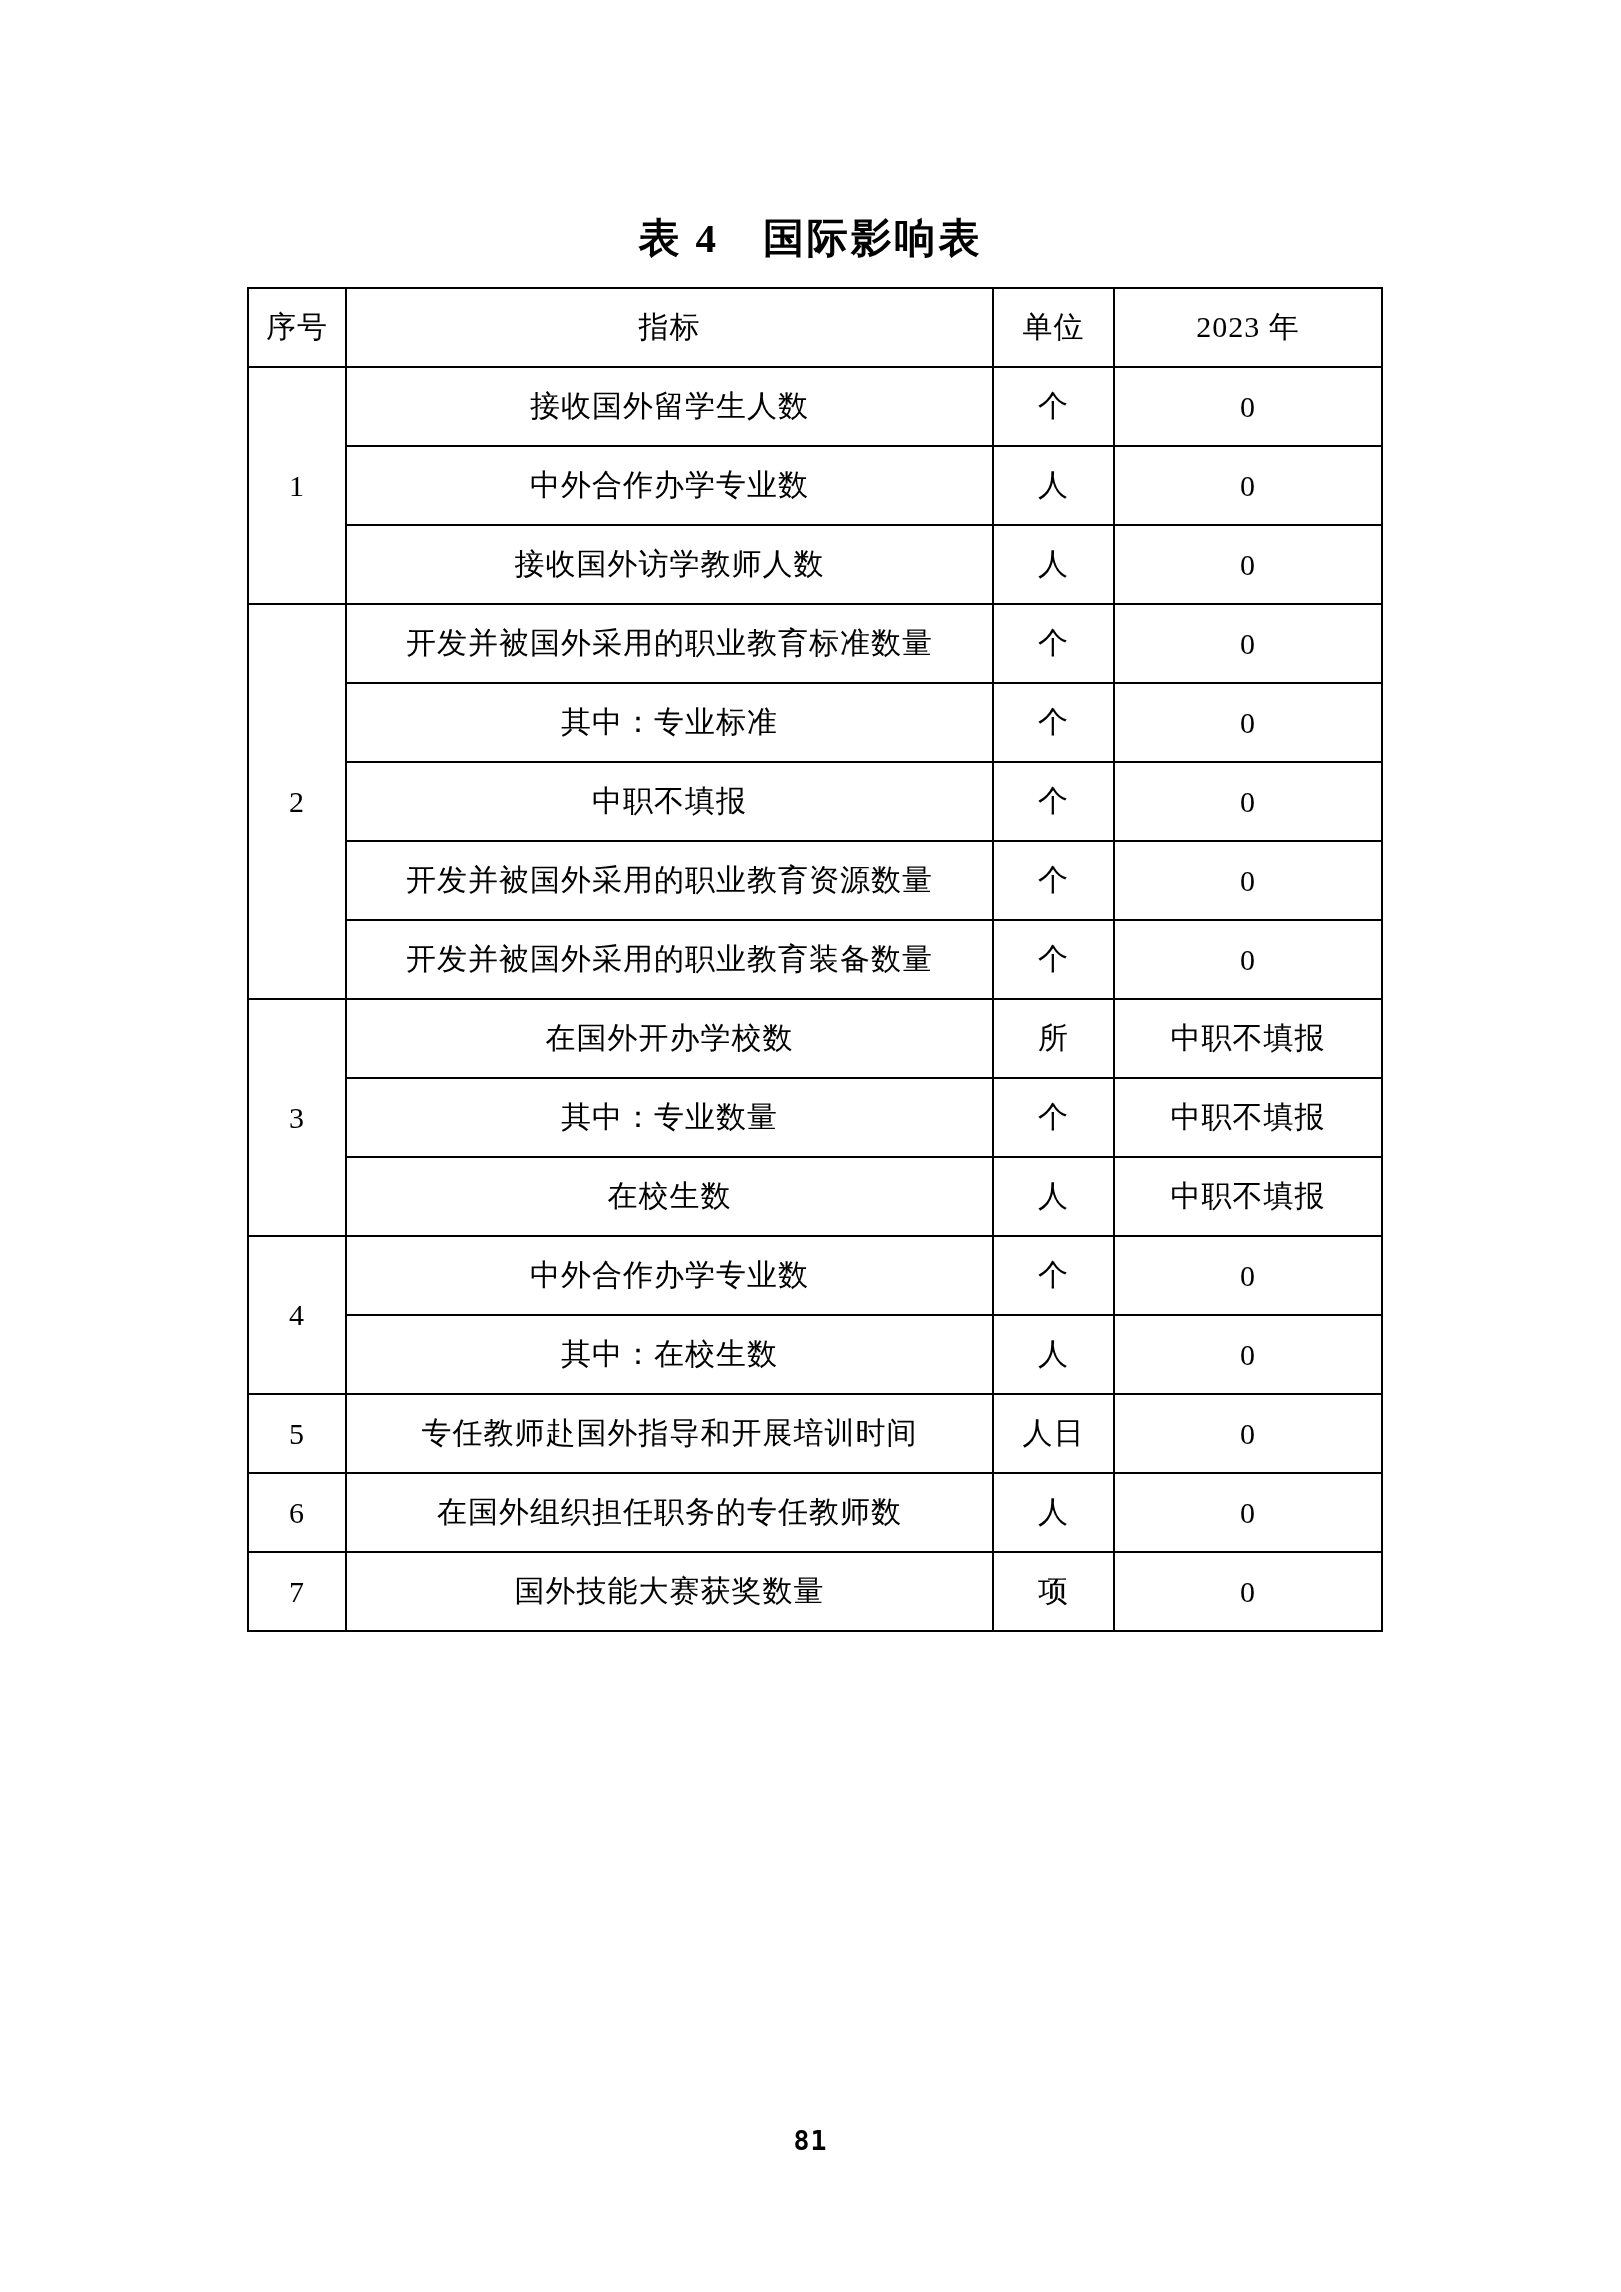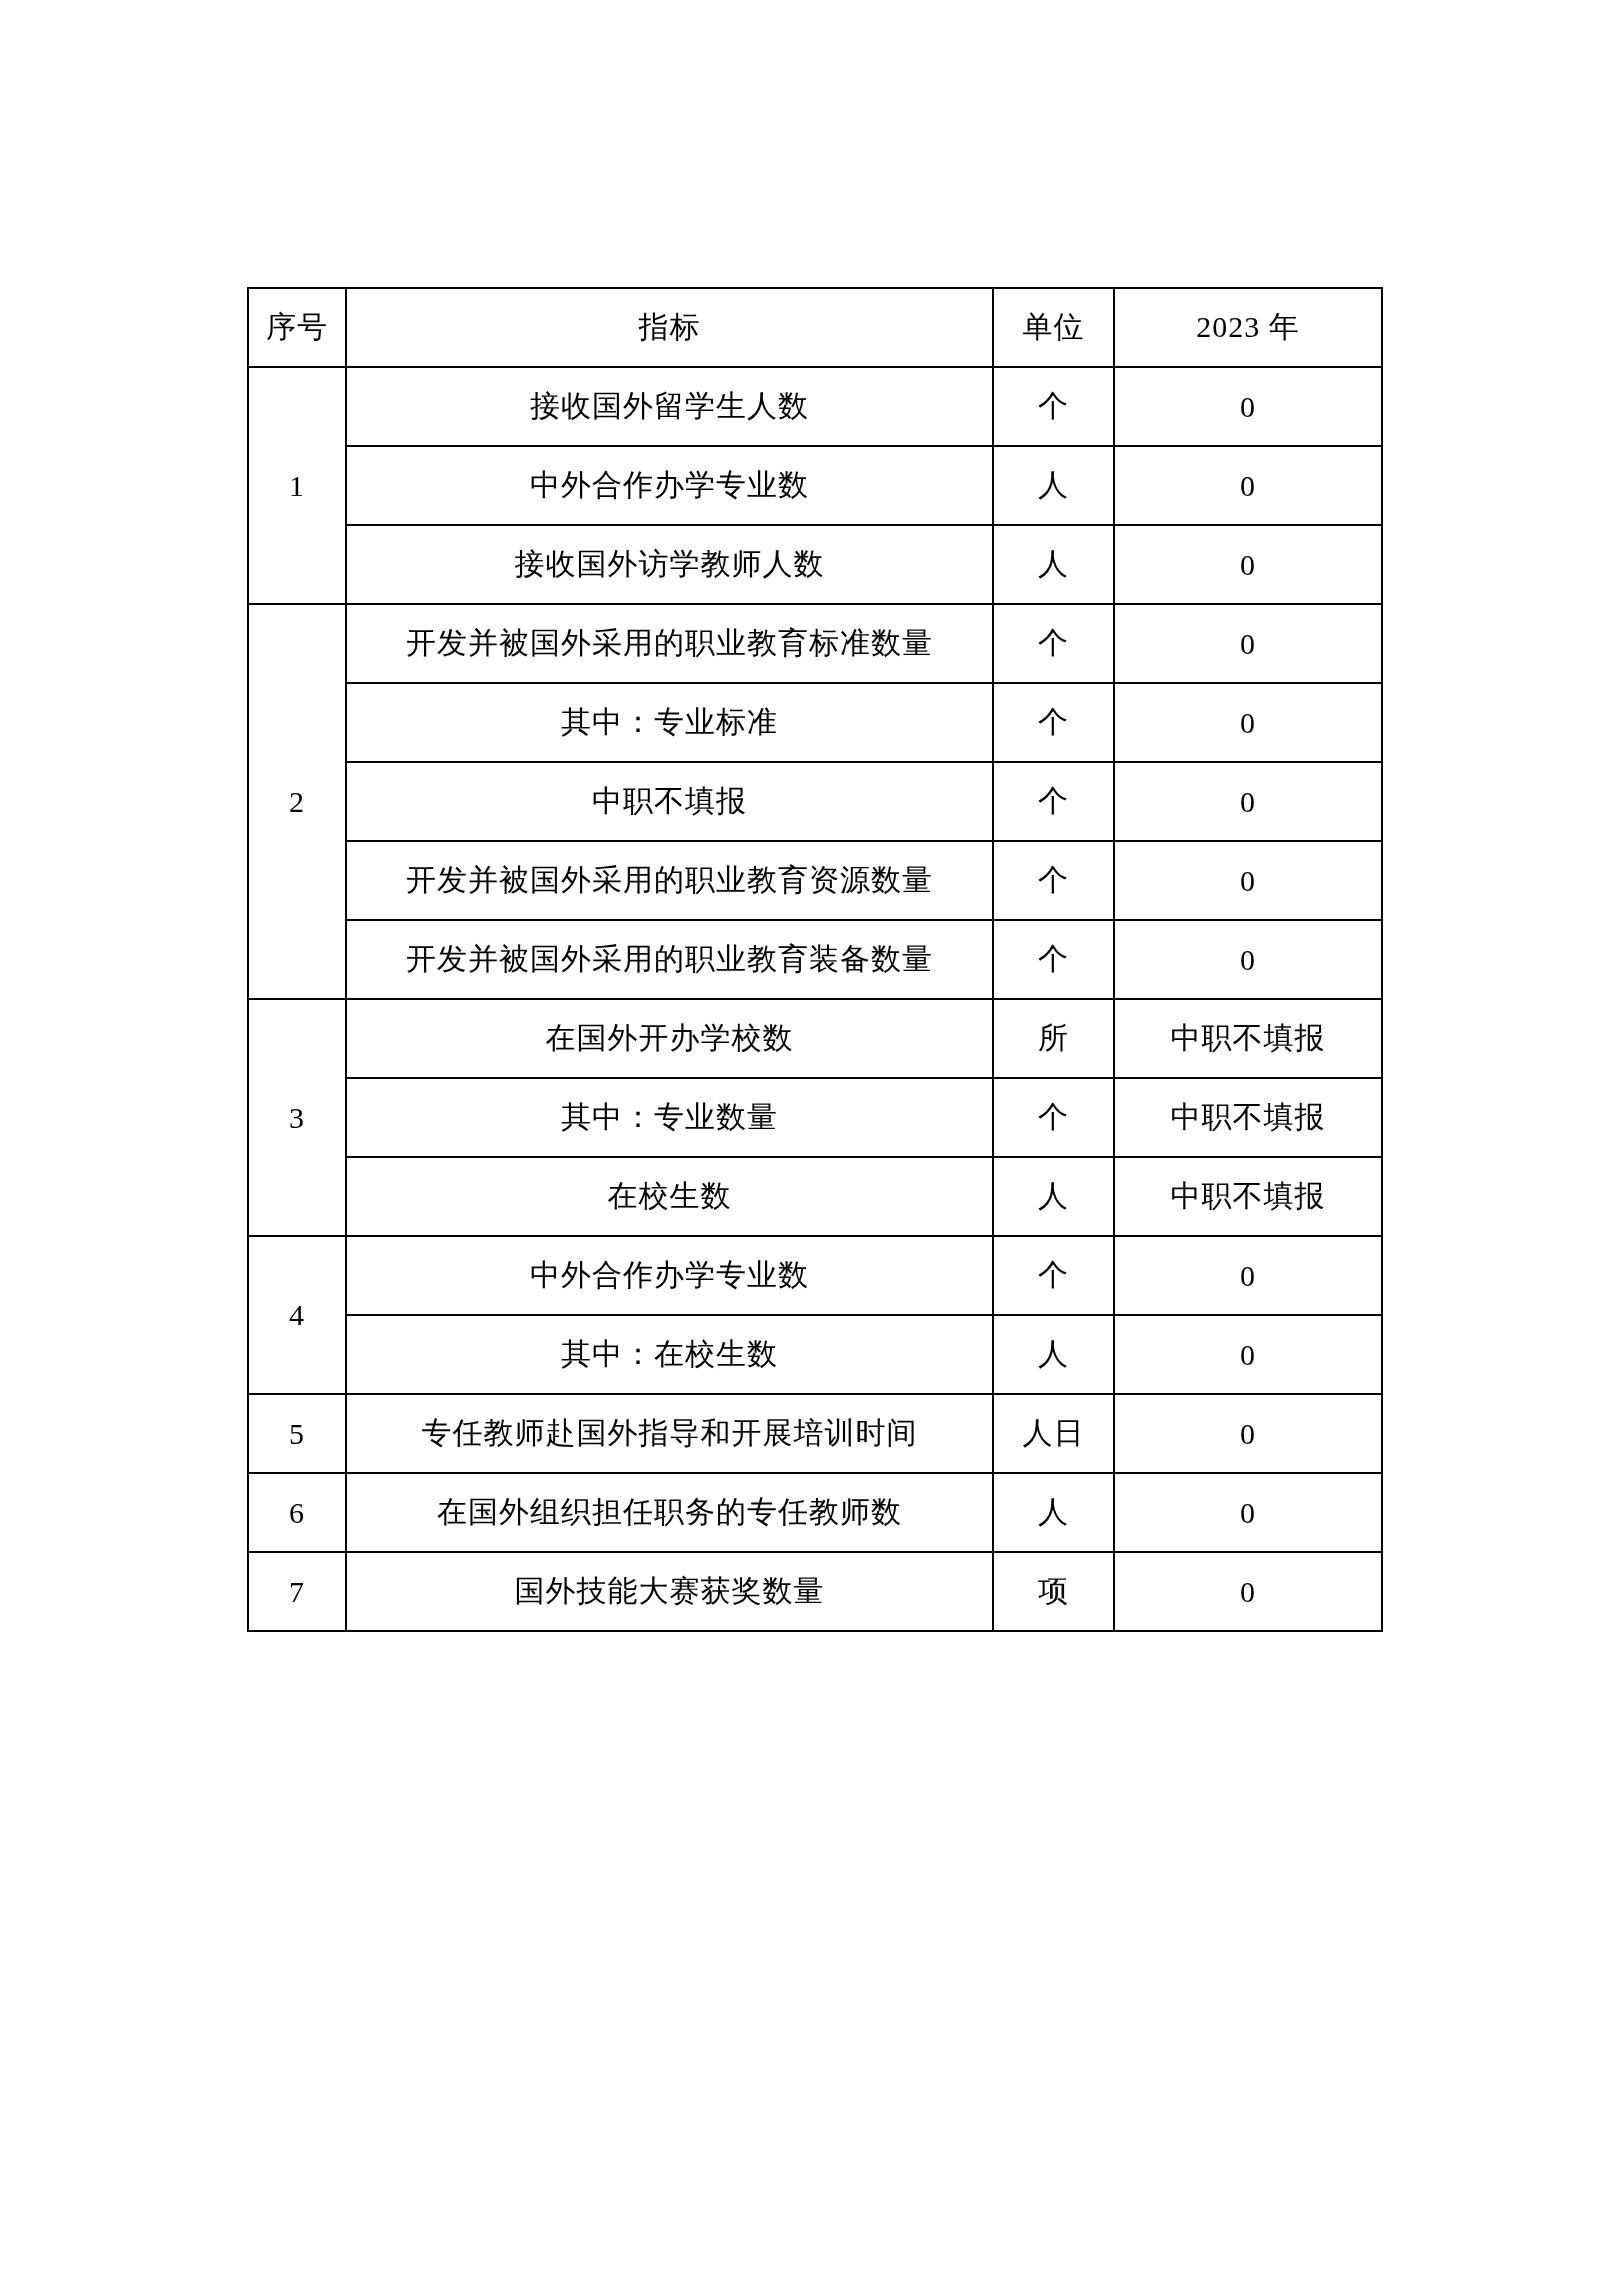--- a/index.html
+++ b/index.html
@@ -62,20 +62,21 @@
     font-weight: bold;
     font-size: 26.5px;
     letter-spacing: 1px;
   }
 </style>
 </head>
 <body>
 
 <div class="page">
 
+  <h1 class="doc-title">表 4　国际影响表</h1>
 
   <table class="main-table">
     <colgroup>
       <col style="width:98px">
       <col style="width:647px">
       <col style="width:121px">
       <col style="width:268px">
     </colgroup>
     <thead>
       <tr>
@@ -176,15 +177,16 @@
 
       <tr>
         <td>7</td>
         <td>国外技能大赛获奖数量</td>
         <td>项</td>
         <td>0</td>
       </tr>
     </tbody>
   </table>
 
+  <div class="page-footer">81</div>
 
 </div>
 
 
 </body></html>

